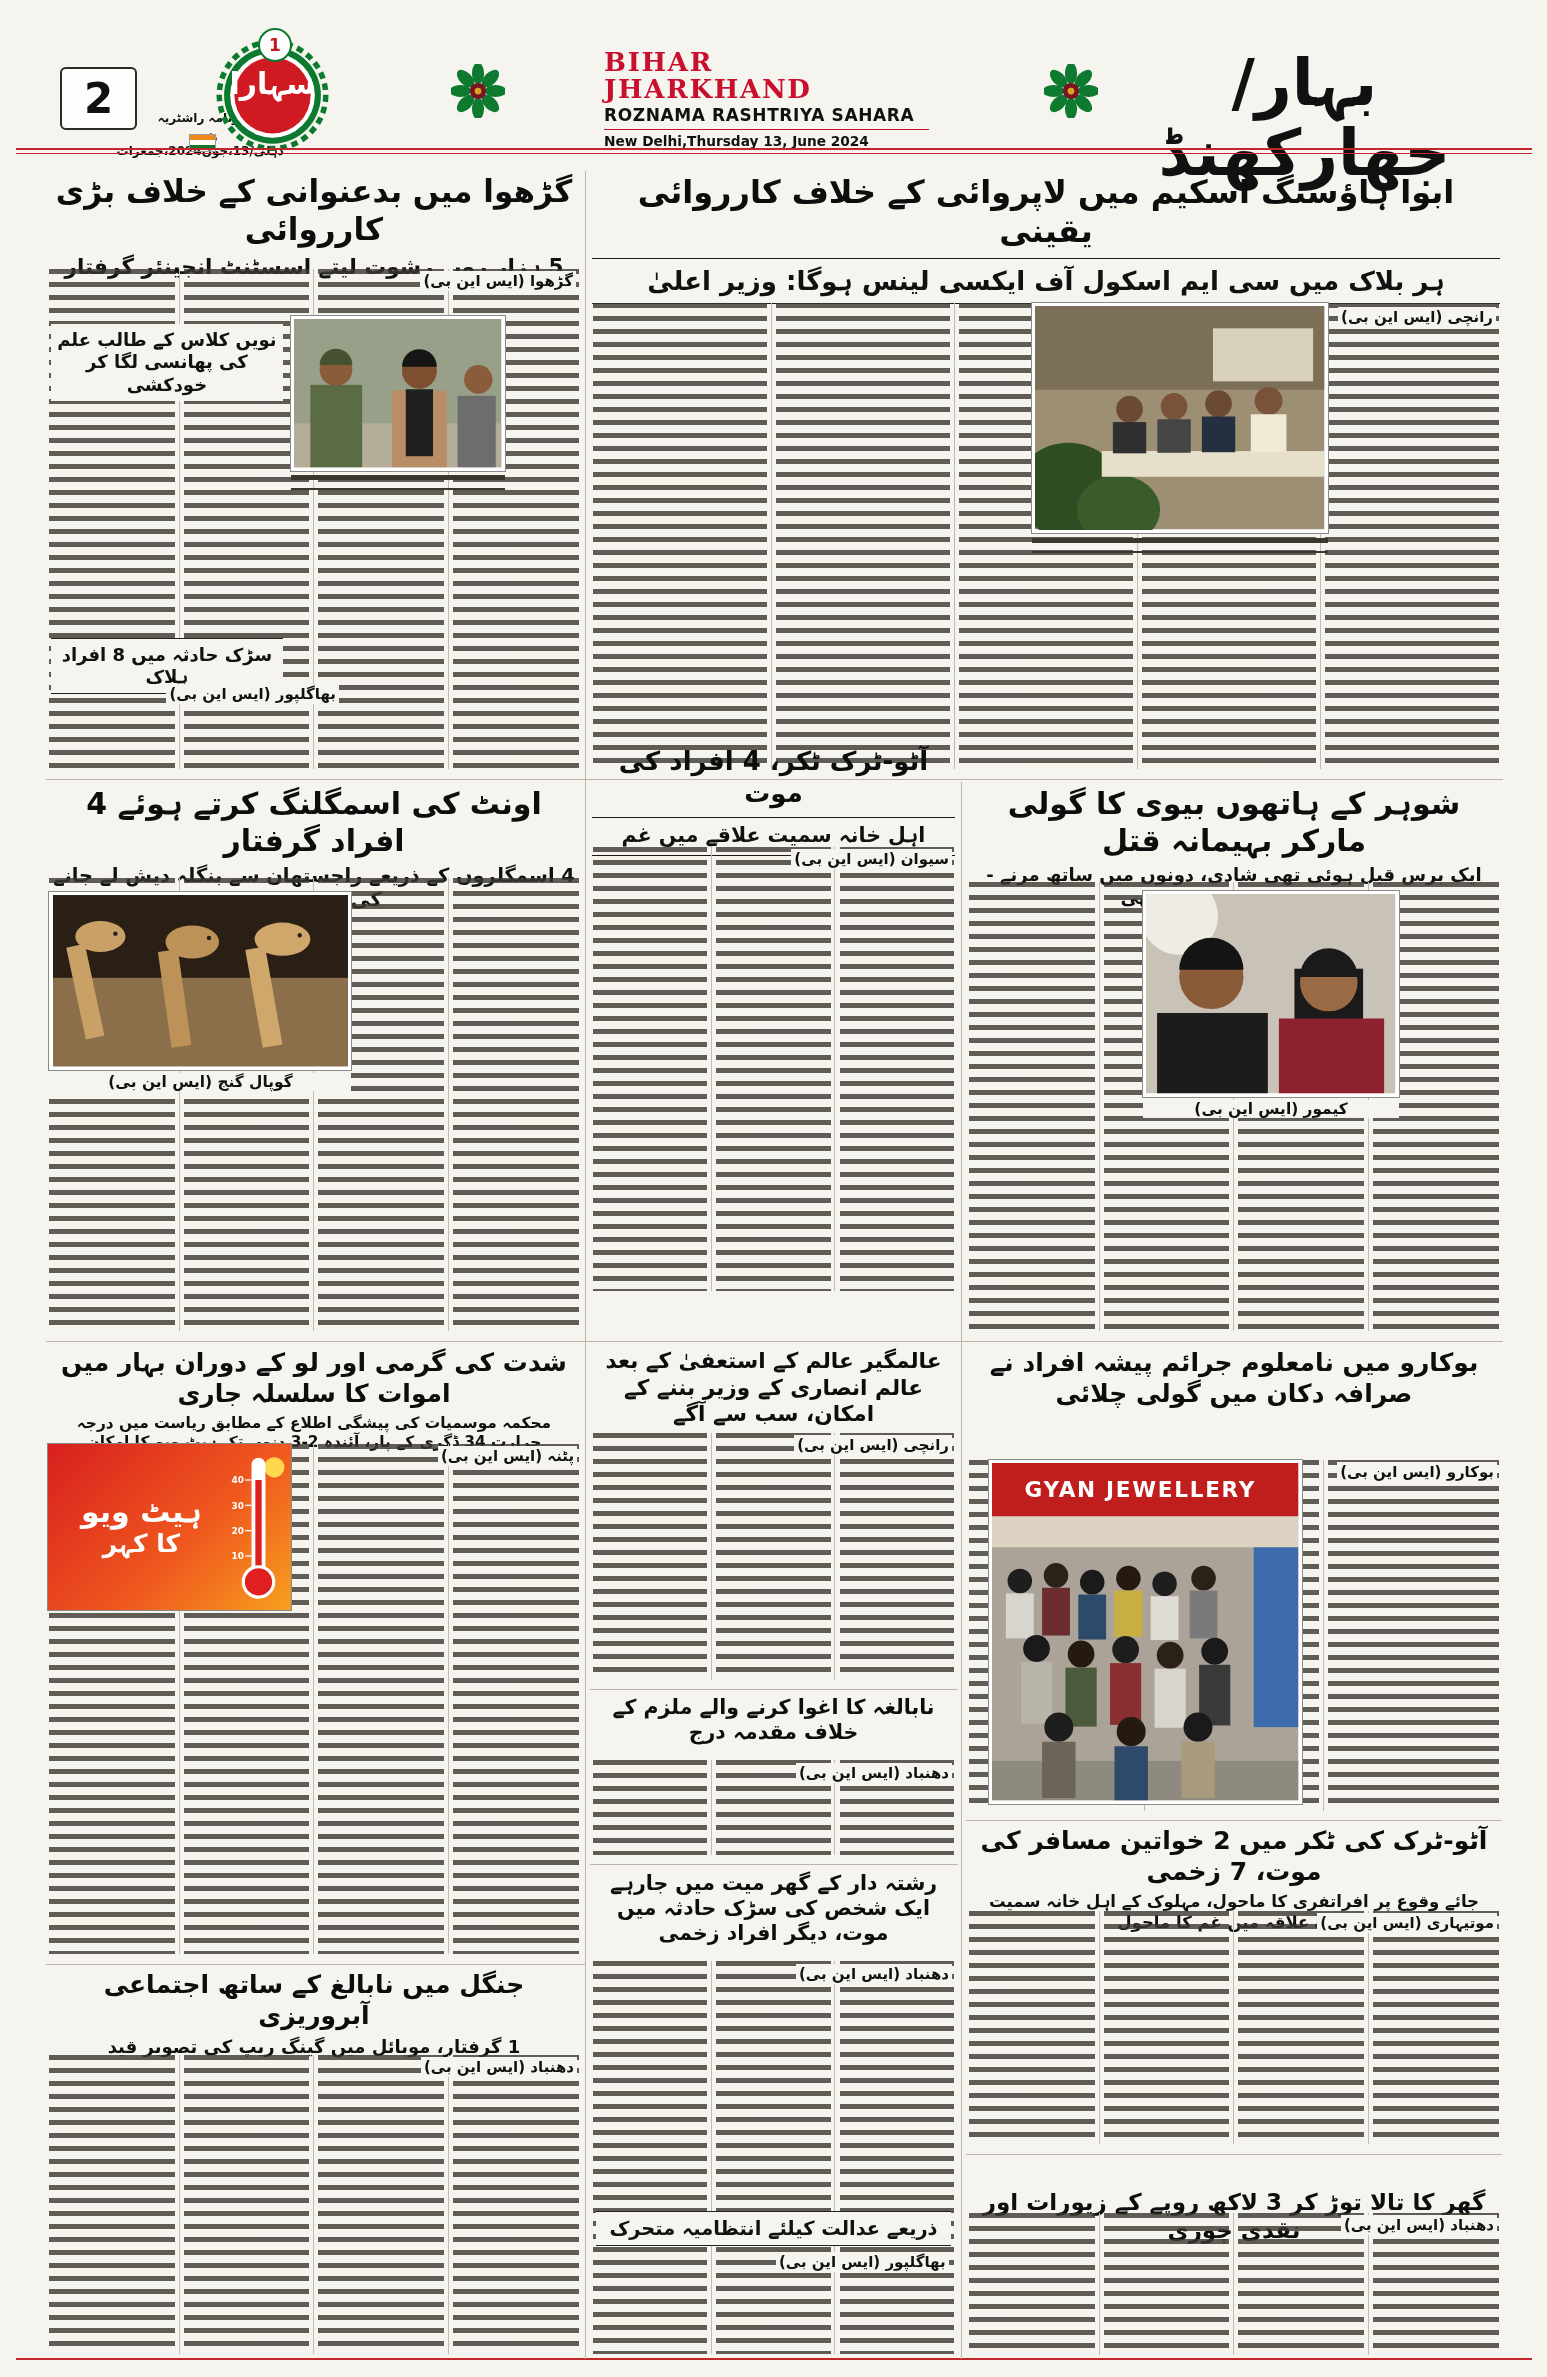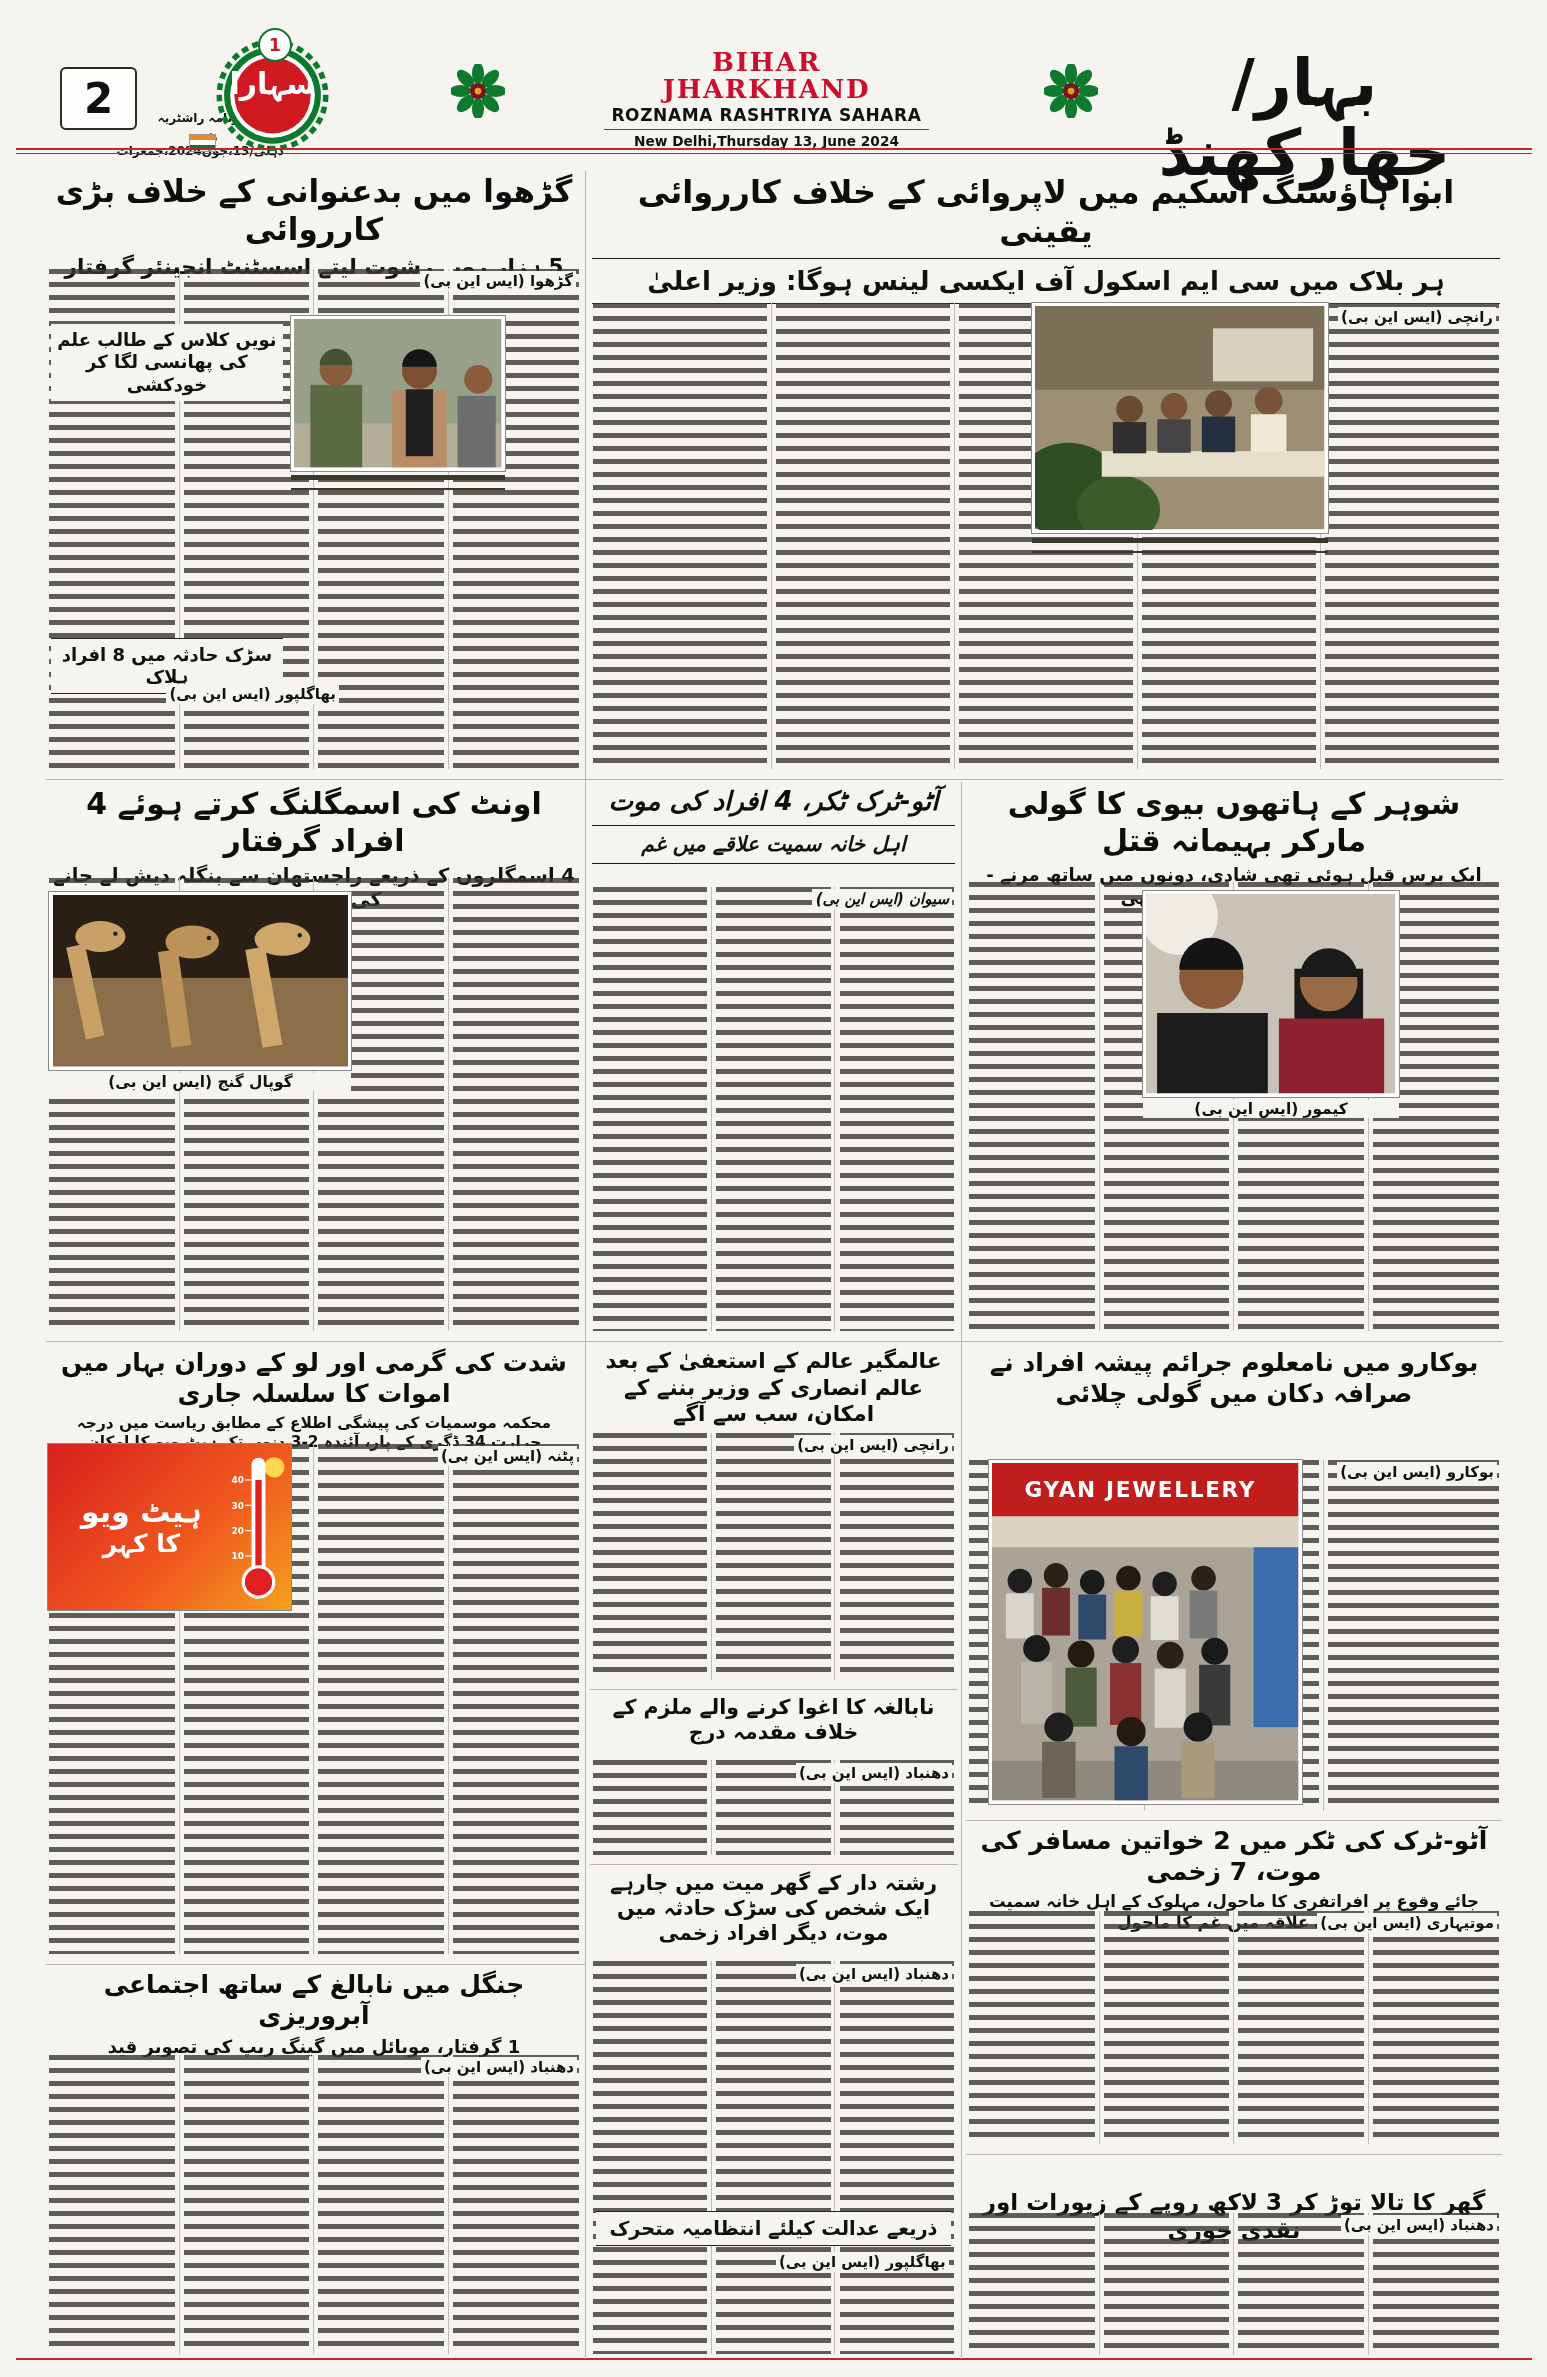--- a/index.html
+++ b/index.html
@@ -16,21 +16,21 @@
   .logo{position:absolute;left:210px;top:30px;width:125px;height:121px;}
   .logo svg{position:absolute;inset:0;width:100%;height:100%;}
   .logoword{position:absolute;left:0;top:36px;width:100%;text-align:center;color:#fff;
           font-size:30px;font-weight:700;direction:rtl;z-index:2;}
   .logobadge{position:absolute;left:48px;top:-2.3px;width:30px;height:30px;border-radius:50%;
           background:#fff;border:2.3px solid #0c7a2e;color:#c01d1d;font-size:17px;font-weight:700;
           display:flex;align-items:center;justify-content:center;z-index:3;}
   .flag{position:absolute;left:189px;top:134px;width:25px;height:16px;border:0.6px solid #999;}
   .flag .f1{height:5.1px;background:#f0881f;}.flag .f2{height:5.1px;background:#fff;}.flag .f3{height:5.1px;background:#10752f;}
   .orn{position:absolute;width:54px;height:54px;}
-  .center-block{position:absolute;left:604px;top:49px;width:325px;text-align:center;}
+  .center-block{position:absolute;left:604px;top:49px;width:325px;}
   .bihar{color:#c8102e;font-family:"DejaVu Serif",serif;font-weight:700;font-size:26px;
           line-height:1.02;letter-spacing:1.7px;}
   .rozn{font-size:17px;font-weight:700;letter-spacing:0.6px;margin-top:3.4px;}
   .date-en{font-size:13.7px;font-weight:700;margin-top:3.4px;border-top:1.7px solid #c8102e;padding-top:3.4px;}
   .mast-urdu{position:absolute;left:1105px;top:48px;width:399px;font-size:64px;font-weight:700;
           direction:rtl;text-align:center;line-height:1.1;}
   .redrule{position:absolute;background:#c2262a;}
   
   .art{position:absolute;overflow:hidden;}
   .hl{font-weight:700;text-align:center;direction:rtl;color:#0d0d0d;line-height:1.22;padding:2.3px 3.4px 0 3.4px;}
@@ -230,21 +230,21 @@
         <ellipse cx="250" cy="85" rx="48" ry="30" fill="#bd9258"></ellipse>
           <circle cx="280" cy="78" r="4" fill="#222"></circle>
         <rect x="360" y="95" width="36" height="180" fill="#cfa76b" transform="rotate(-10 378 182)"></rect>
         <ellipse cx="412" cy="80" rx="50" ry="30" fill="#cfa76b"></ellipse>
           <circle cx="443" cy="73" r="4" fill="#222"></circle>
       </svg>
     </figure>
     <div class="pcap" style="left:3.4px;top:289px;width:302px;">گوپال گنج (ایس این بی)</div>
   </article>
 
-  <article class="art" style="left:590px;top:784px;width:367px;height:554px;font-style:italic;">
+  <article class="art" style="left:590px;top:744px;width:367px;height:554px;">
     <div class="hl" style="font-size:26px;">آٹو-ٹرک ٹکر، 4 افراد کی موت</div>
     <div class="sub subbar" style="font-size:20.5px;">اہل خانہ سمیت علاقے میں غم</div>
     <div class="body" style="top:103px;bottom:6.8px;">
       <div class="col"></div>
       <div class="col"></div>
       <div class="col"></div>
     </div>
     <div class="dateline" style="right:4.6px;top:105px;">سیوان (ایس این بی)</div>
   </article>
 

